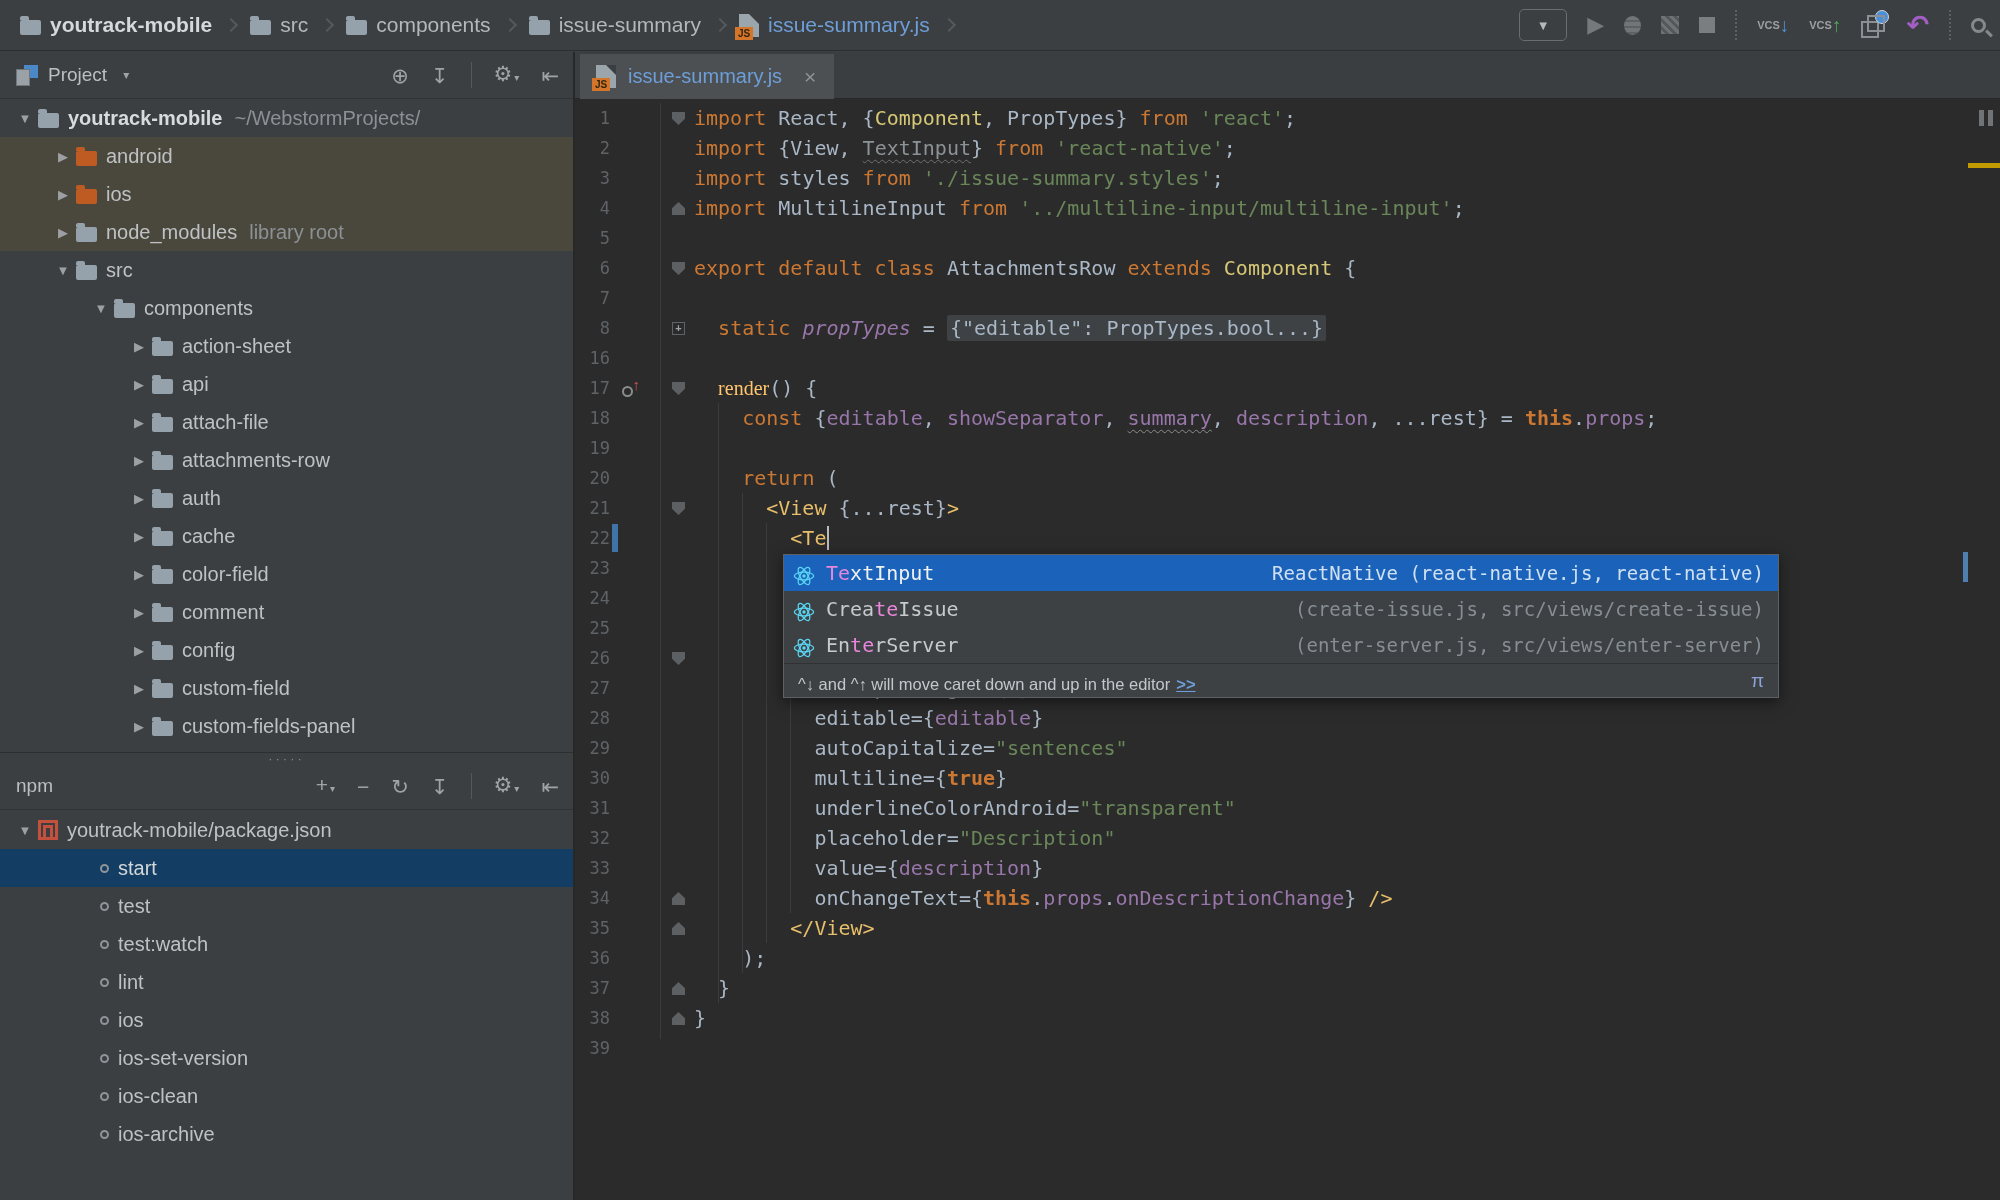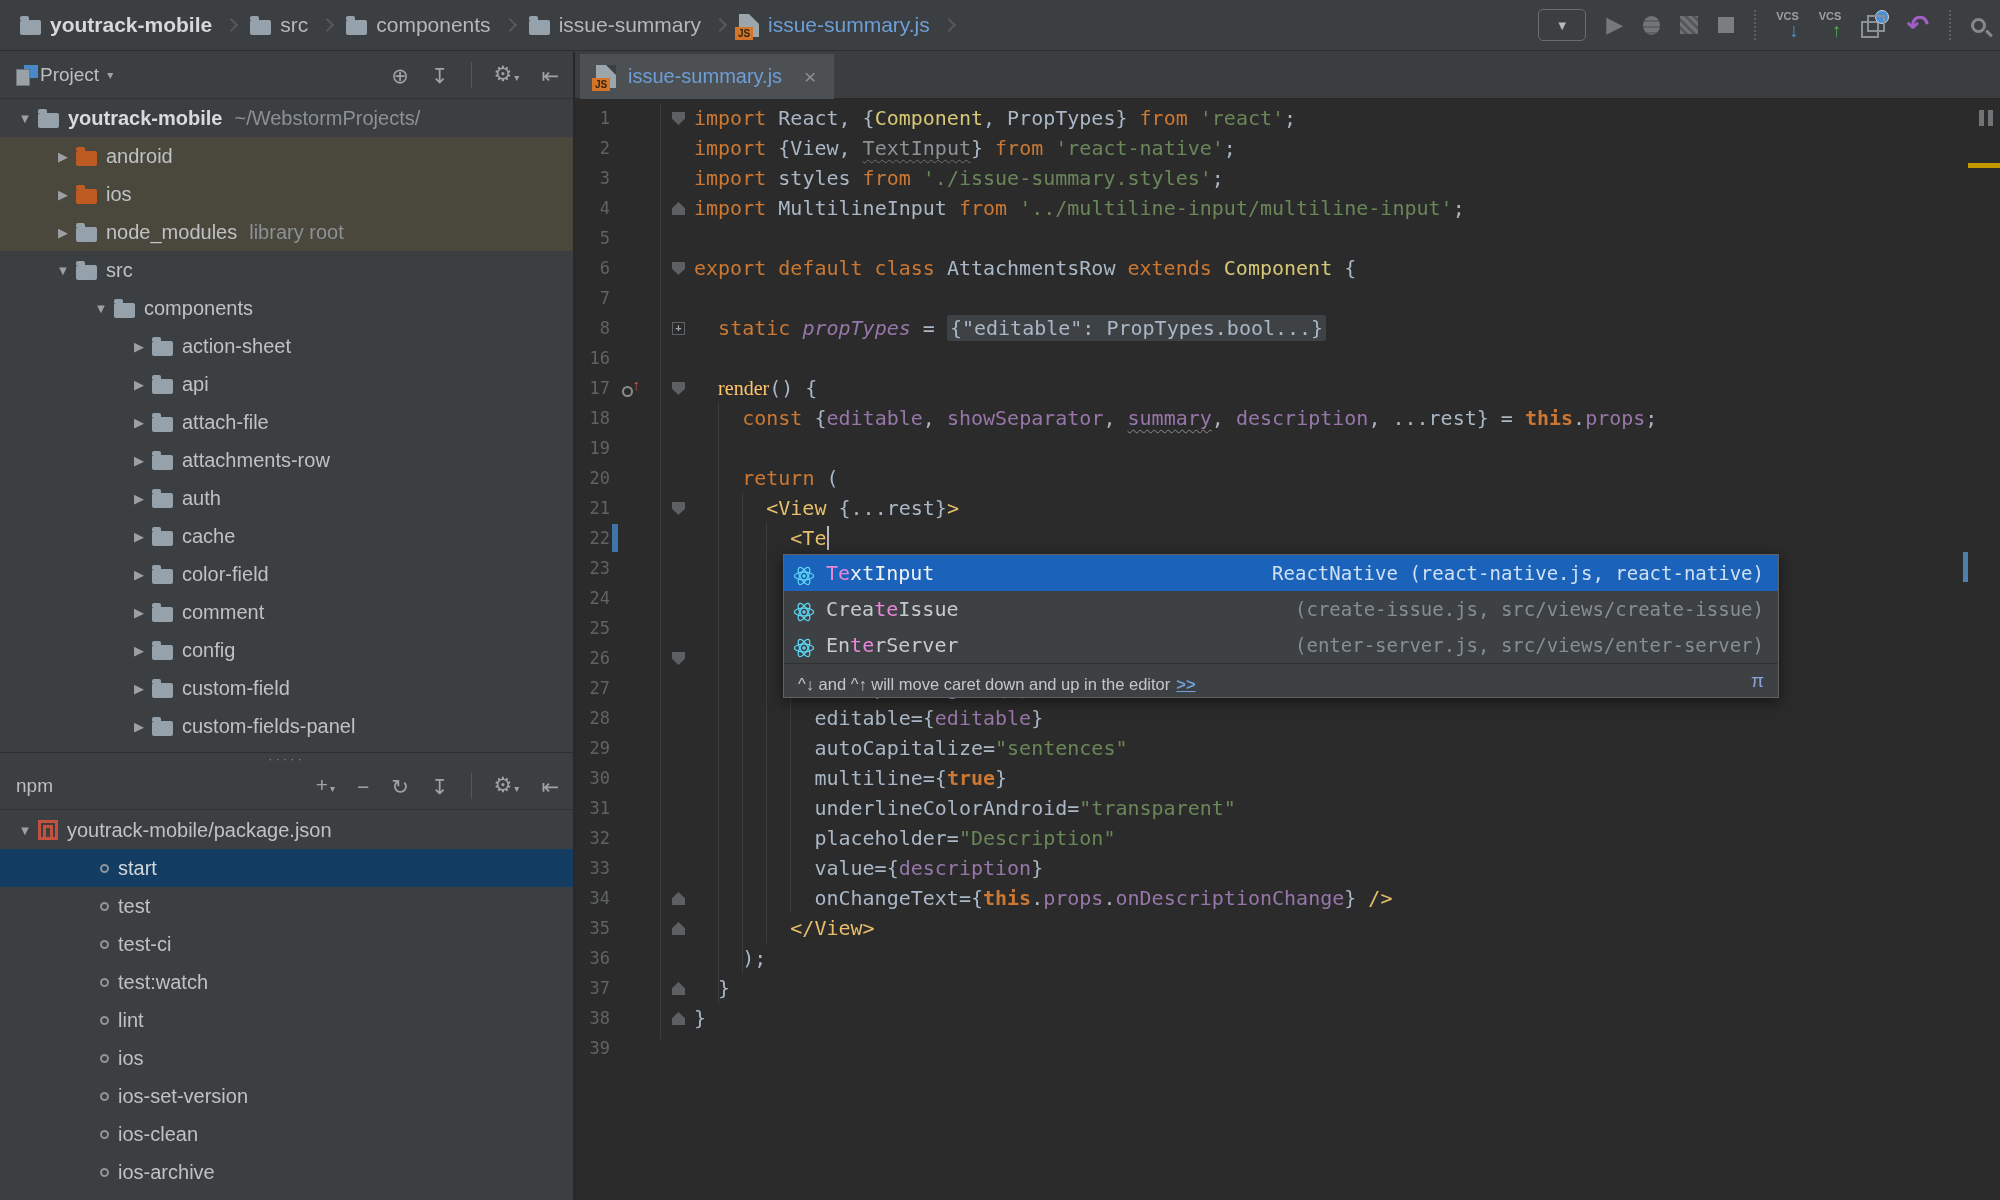--- a/index.html
+++ b/index.html
@@ -26,36 +26,36 @@
   .jsicon .jstag{position:absolute;left:-4px;bottom:-3px;background:#d4752a;color:#33250f;
                  font-size:10px;font-weight:bold;padding:1px 3px;line-height:11px;}
   .toolbar-right{margin-left:auto;display:flex;align-items:center;gap:20px;}
   .runbox{width:48px;height:32px;border:1px solid #696d6f;border-radius:5px;color:#b6b9bb;
           display:flex;align-items:center;justify-content:center;font-size:13px;}
   .tbico{font-size:22px;color:#76797b;line-height:22px;}
   .bugblob{width:17px;height:19px;border-radius:50%;background:repeating-linear-gradient(180deg,#717577 0 4px,#5e6163 4px 6px);}
   .covblob{width:18px;height:18px;background:repeating-linear-gradient(45deg,#6e7274 0 3px,#55585a 3px 6px);}
   .stopblob{width:16px;height:16px;background:#7a7e80;}
   .dotsep{width:0;height:30px;border-left:2px dotted #5c6062;}
-  .vcs{display:flex;flex-direction:column;align-items:flex-end;line-height:11px;color:#9ba0a3;
+  .vcs{display:flex;flex-direction:row;align-items:center;line-height:11px;color:#9ba0a3;
        font-size:11px;font-weight:bold;}
   .vcs .arr{font-size:19px;font-weight:bold;line-height:17px;}
   .vcs .down{color:#4d94d9;} .vcs .up{color:#53a557;}
   .chg{width:25px;height:25px;position:relative;}
   .chg::before{content:"";position:absolute;left:0;bottom:0;width:14px;height:13px;border:2px solid #8b9094;}
   .chg::after{content:"";position:absolute;left:6px;bottom:6px;width:14px;height:13px;border:2px solid #8b9094;}
   .chg .clock{position:absolute;right:-3px;top:-3px;width:14px;height:14px;border-radius:50%;
               background:#4a90d9;border:1px solid #cfd6db;}
   .undo{font-size:27px;font-weight:bold;color:#a35ec4;line-height:27px;}
   .searchico{width:15px;height:15px;border:3px solid #85898c;border-radius:50%;position:relative;}
   .searchico::after{content:"";position:absolute;left:11px;top:11px;width:8px;height:3px;background:#85898c;transform:rotate(45deg);}
 
   
   .leftcol{position:absolute;left:0;top:52px;width:573px;bottom:0;background:#3c3f41;}
-  .panel-header{height:47px;display:flex;align-items:center;padding:0 14px 0 16px;gap:2px;
+  .panel-header{height:47px;display:flex;align-items:center;padding:0 14px 0 16px;gap:10px;
                 border-bottom:1px solid #313437;font-size:19px;color:#bcbfc1;}
   .panel-header .caret{font-size:12px;color:#9fa3a6;margin-left:6px;}
   .ph-actions{margin-left:auto;display:flex;align-items:center;gap:22px;color:#9fa3a6;}
   .ph-ico{font-size:21px;line-height:21px;color:#9fa3a6;}
   .ph-sep{width:0;height:26px;border-left:1px solid #55585a;}
   .tinycaret{font-size:10px;margin-left:2px;}
   .prjIcon{width:22px;height:20px;position:relative;flex:0 0 auto;}
   .prjIcon::before{content:"";position:absolute;right:0;top:0;width:14px;height:13px;background:#4a88c7;}
   .prjIcon::after{content:"";position:absolute;left:0;top:4px;width:12px;height:15px;background:#9aa2a8;border:1px solid #70777c;}
 
@@ -310,24 +310,20 @@
           <span class="npmIcon"></span>
           <span class="label">youtrack-mobile/package.json</span>
         </div>
         <div class="trow selected" style="padding-left: 100px; text-align: right;">
           <span class="blt"></span>
           <span class="label">start</span>
         </div>
         <div class="trow" style="padding-left: 100px;">
           <span class="blt"></span>
           <span class="label">test</span>
-        </div>
-        <div class="trow" style="padding-left: 100px;">
-          <span class="blt"></span>
-          <span class="label">test-ci</span>
         </div>
         <div class="trow" style="padding-left: 100px;">
           <span class="blt"></span>
           <span class="label">test:watch</span>
         </div>
         <div class="trow" style="padding-left: 100px;">
           <span class="blt"></span>
           <span class="label">lint</span>
         </div>
         <div class="trow" style="padding-left: 100px;">

